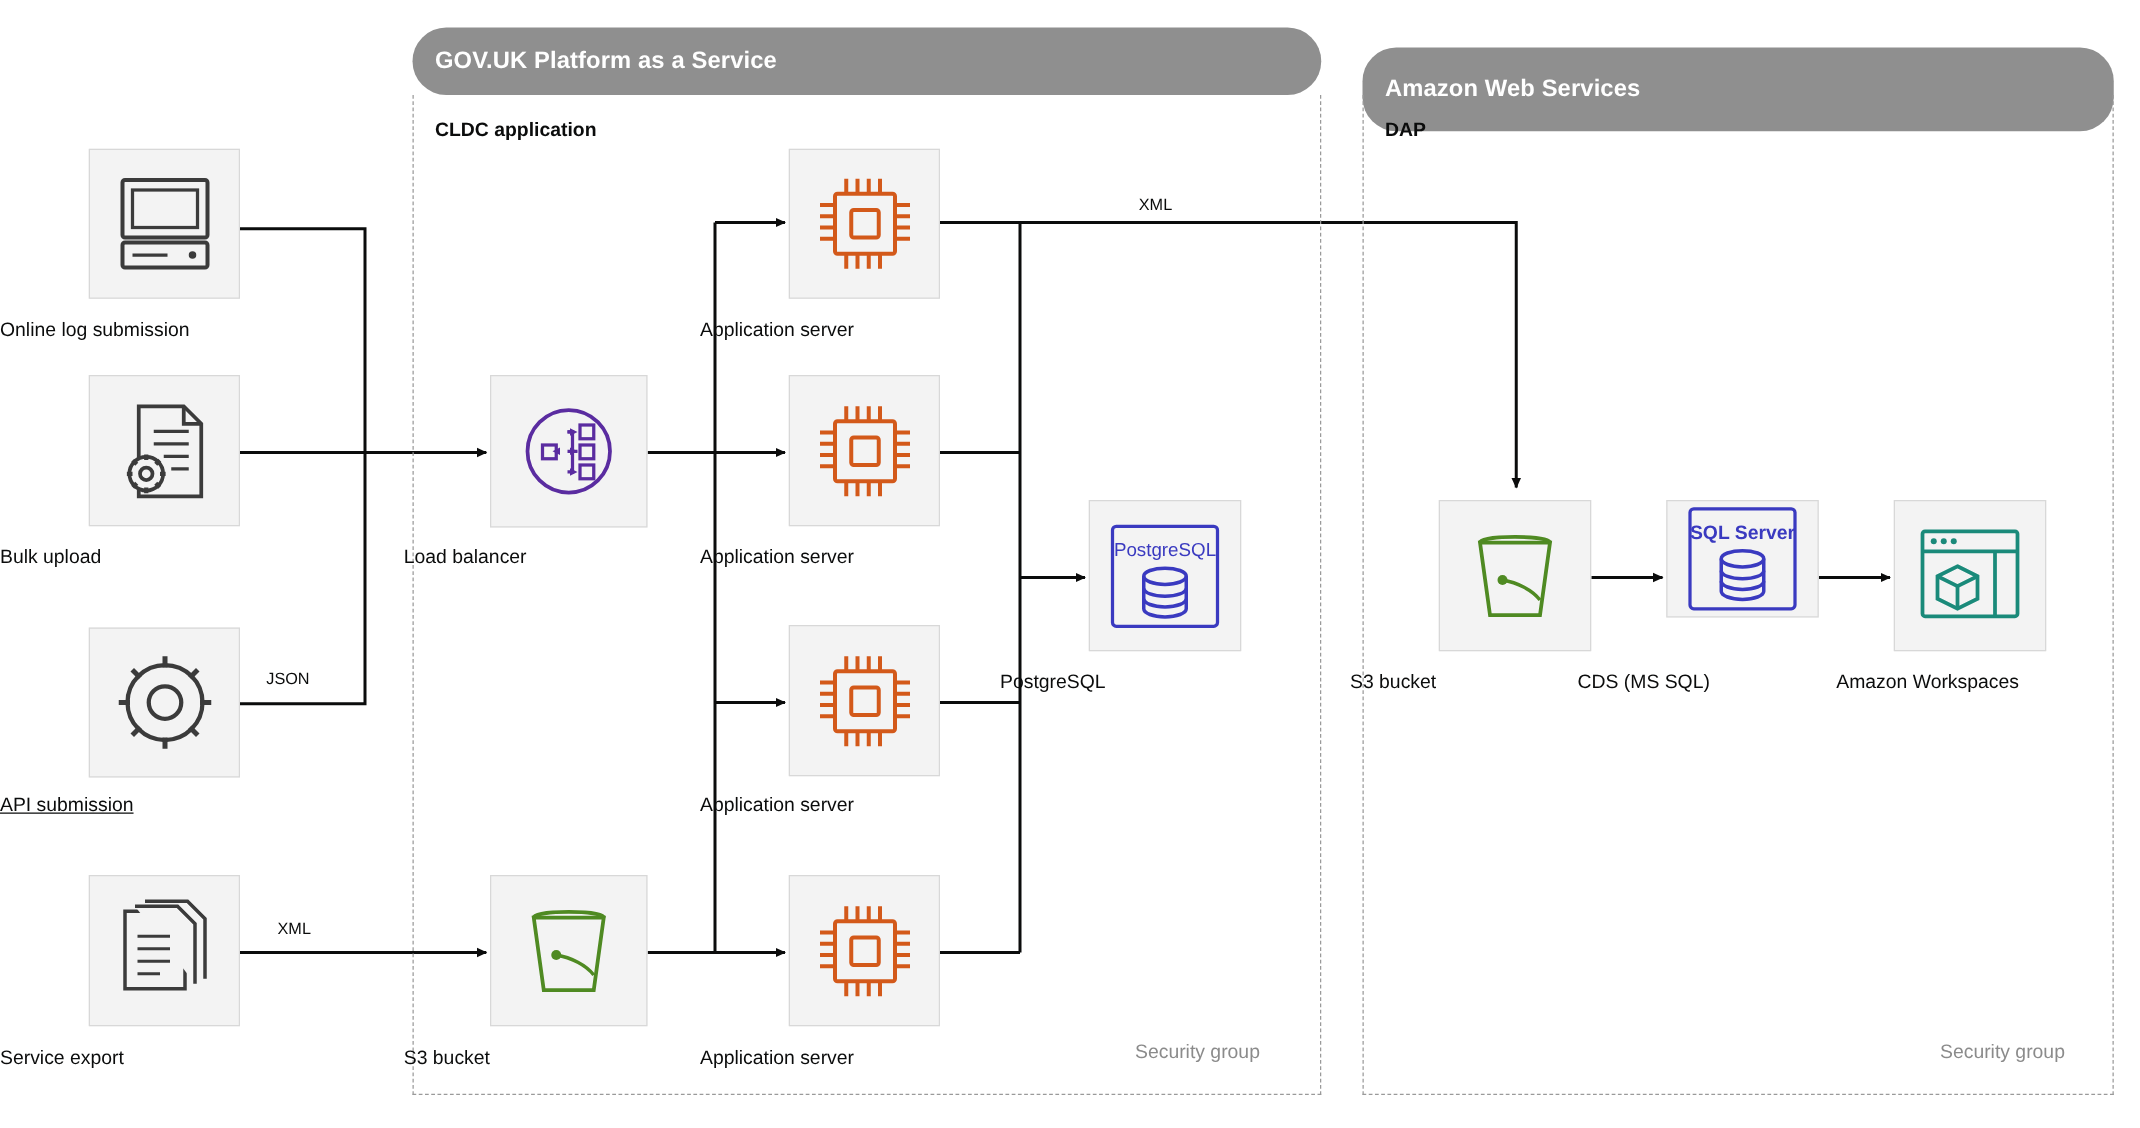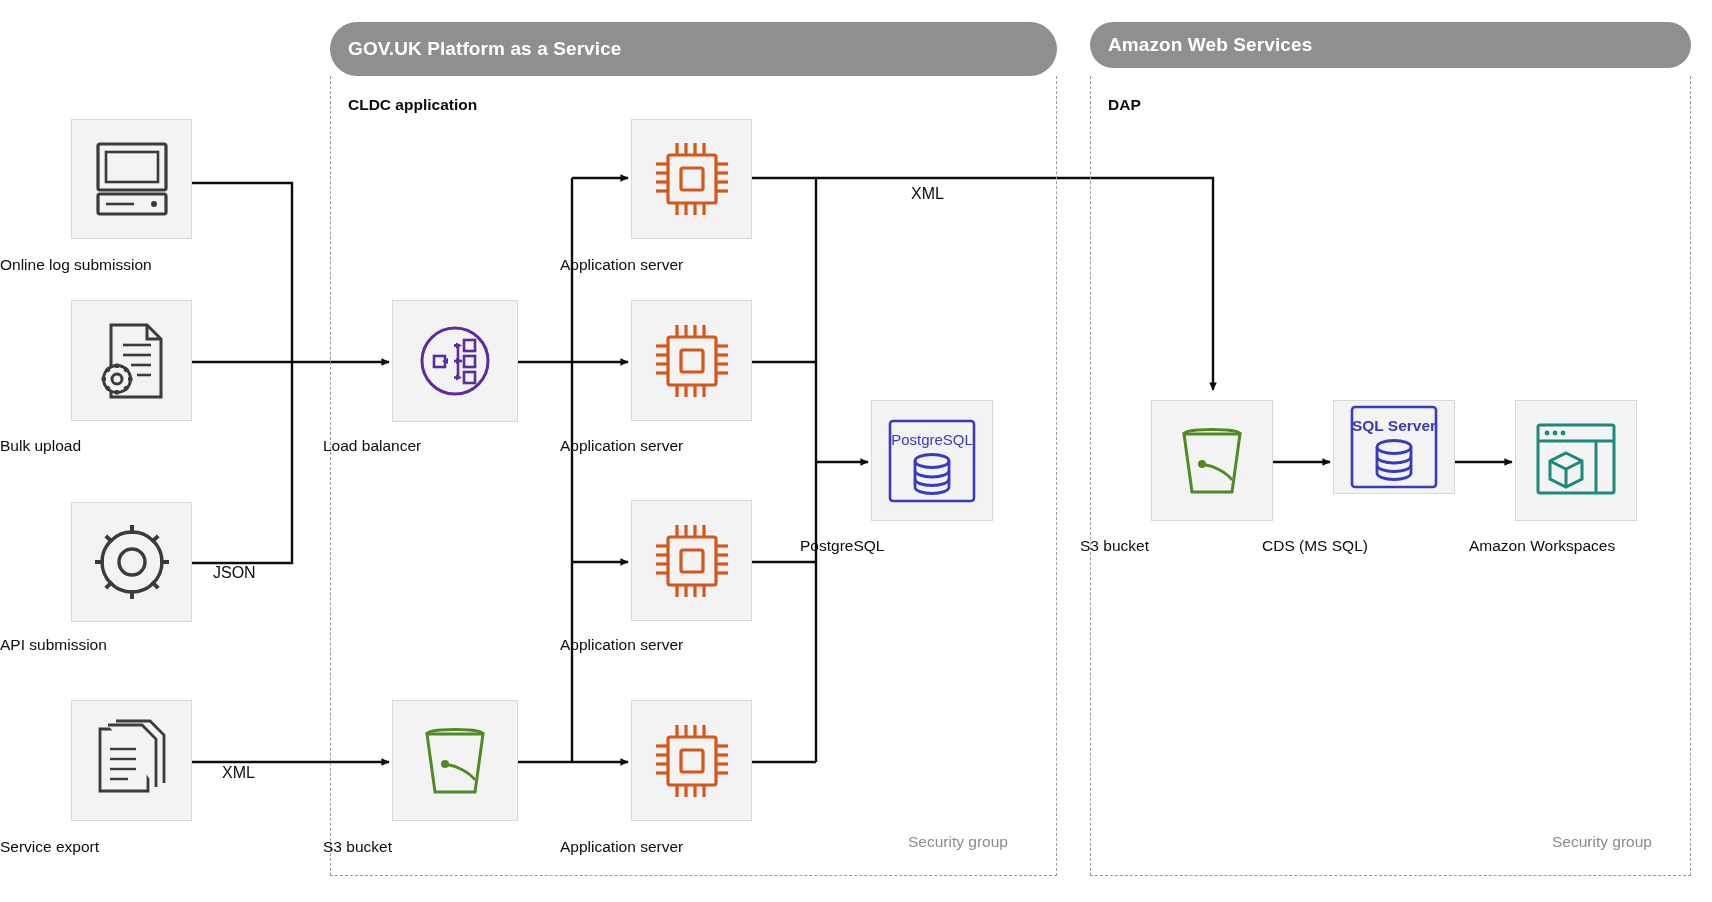--- a/index.html
+++ b/index.html
@@ -60,24 +60,23 @@
   }
   .node-caption {
     position: absolute;
     font-size: 15.5px;
     color: #0b0c0c;
     text-align: left;
     white-space: nowrap;
   }
   .edge-label {
     position: absolute;
-    font-size: 16px;
+    font-size: 13px;
     color: #0b0c0c;
     white-space: nowrap;
-    margin-top: 29px;
   }
   svg.wires {
     position: absolute;
     left: 0;
     top: 0;
     width: 1712px;
     height: 902px;
     pointer-events: none;
   }
   .pgsql-text {
@@ -133,21 +132,21 @@
     <path d="M1455,462 L1512,462" stroke="#0b0c0c" stroke-width="2.4" fill="none" marker-end="url(#arrow)"></path>
   </svg>
 
   <div class="zone-header" style="left:330px; top:22px; width:727px; height:54px;">
     <span>GOV.UK Platform as a Service</span>
   </div>
   <div class="zone-body" style="left:330px; top:76px; width:727px; height:800px;"></div>
   <div class="zone-label" style="left:348px; top:96px;text-align:right;">CLDC application</div>
   <div class="security-label" style="left:908px; top:833px;">Security group</div>
 
-  <div class="zone-header" style="left:1090px; top:22px; width:601px; height:46px;">
+  <div class="zone-header" style="left:1090px; top:38px; width:601px; height:67px;">
     <span>Amazon Web Services</span>
   </div>
   <div class="zone-body" style="left:1090px; top:76px; width:601px; height:800px;"></div>
   <div class="zone-label" style="left:1108px; top:96px;">DAP</div>
   <div class="security-label" style="left:1552px; top:833px;">Security group</div>
 
   <div class="node-box" style="left:71px; top:119px; width:121px; height:120px;">
     <svg width="84" height="82" viewBox="0 0 84 82">
       <rect x="8" y="6" width="68" height="46" rx="2" fill="none" stroke="#3b3b3b" stroke-width="3.2"></rect>
       <rect x="16" y="14" width="52" height="30" fill="none" stroke="#3b3b3b" stroke-width="2.6"></rect>
@@ -193,21 +192,21 @@
         <line x1="43" y1="71" x2="43" y2="80"></line>
         <line x1="6" y1="43" x2="15" y2="43"></line>
         <line x1="71" y1="43" x2="80" y2="43"></line>
         <line x1="16.8" y1="16.8" x2="23.2" y2="23.2"></line>
         <line x1="62.8" y1="62.8" x2="69.2" y2="69.2"></line>
         <line x1="69.2" y1="16.8" x2="62.8" y2="23.2"></line>
         <line x1="23.2" y1="62.8" x2="16.8" y2="69.2"></line>
       </g>
     </svg>
   </div>
-  <div class="node-caption" style="left:0px; top:636px; width:264px;">API submission</div>
+  <div class="node-caption" style="left:0px; top:636px; width:264px;text-decoration:underline;">API submission</div>
 
   <div class="node-box" style="left:71px; top:700px; width:121px; height:121px;">
     <svg width="84" height="84" viewBox="0 0 84 84">
       <path d="M10,10 L44,10 L58,24 L58,72 L10,72 Z" fill="#f3f3f3" stroke="#3b3b3b" stroke-width="2.8"></path>
       <path d="M18,6 L52,6 L66,20 L66,68" fill="#f3f3f3" stroke="#3b3b3b" stroke-width="2.8"></path>
       <path d="M26,2 L60,2 L74,16 L74,64" fill="none" stroke="#3b3b3b" stroke-width="2.8"></path>
       <line x1="20" y1="30" x2="46" y2="30" stroke="#3b3b3b" stroke-width="2.4"></line>
       <line x1="20" y1="40" x2="46" y2="40" stroke="#3b3b3b" stroke-width="2.4"></line>
       <line x1="20" y1="50" x2="46" y2="50" stroke="#3b3b3b" stroke-width="2.4"></line>
       <line x1="20" y1="60" x2="38" y2="60" stroke="#3b3b3b" stroke-width="2.4"></line>

